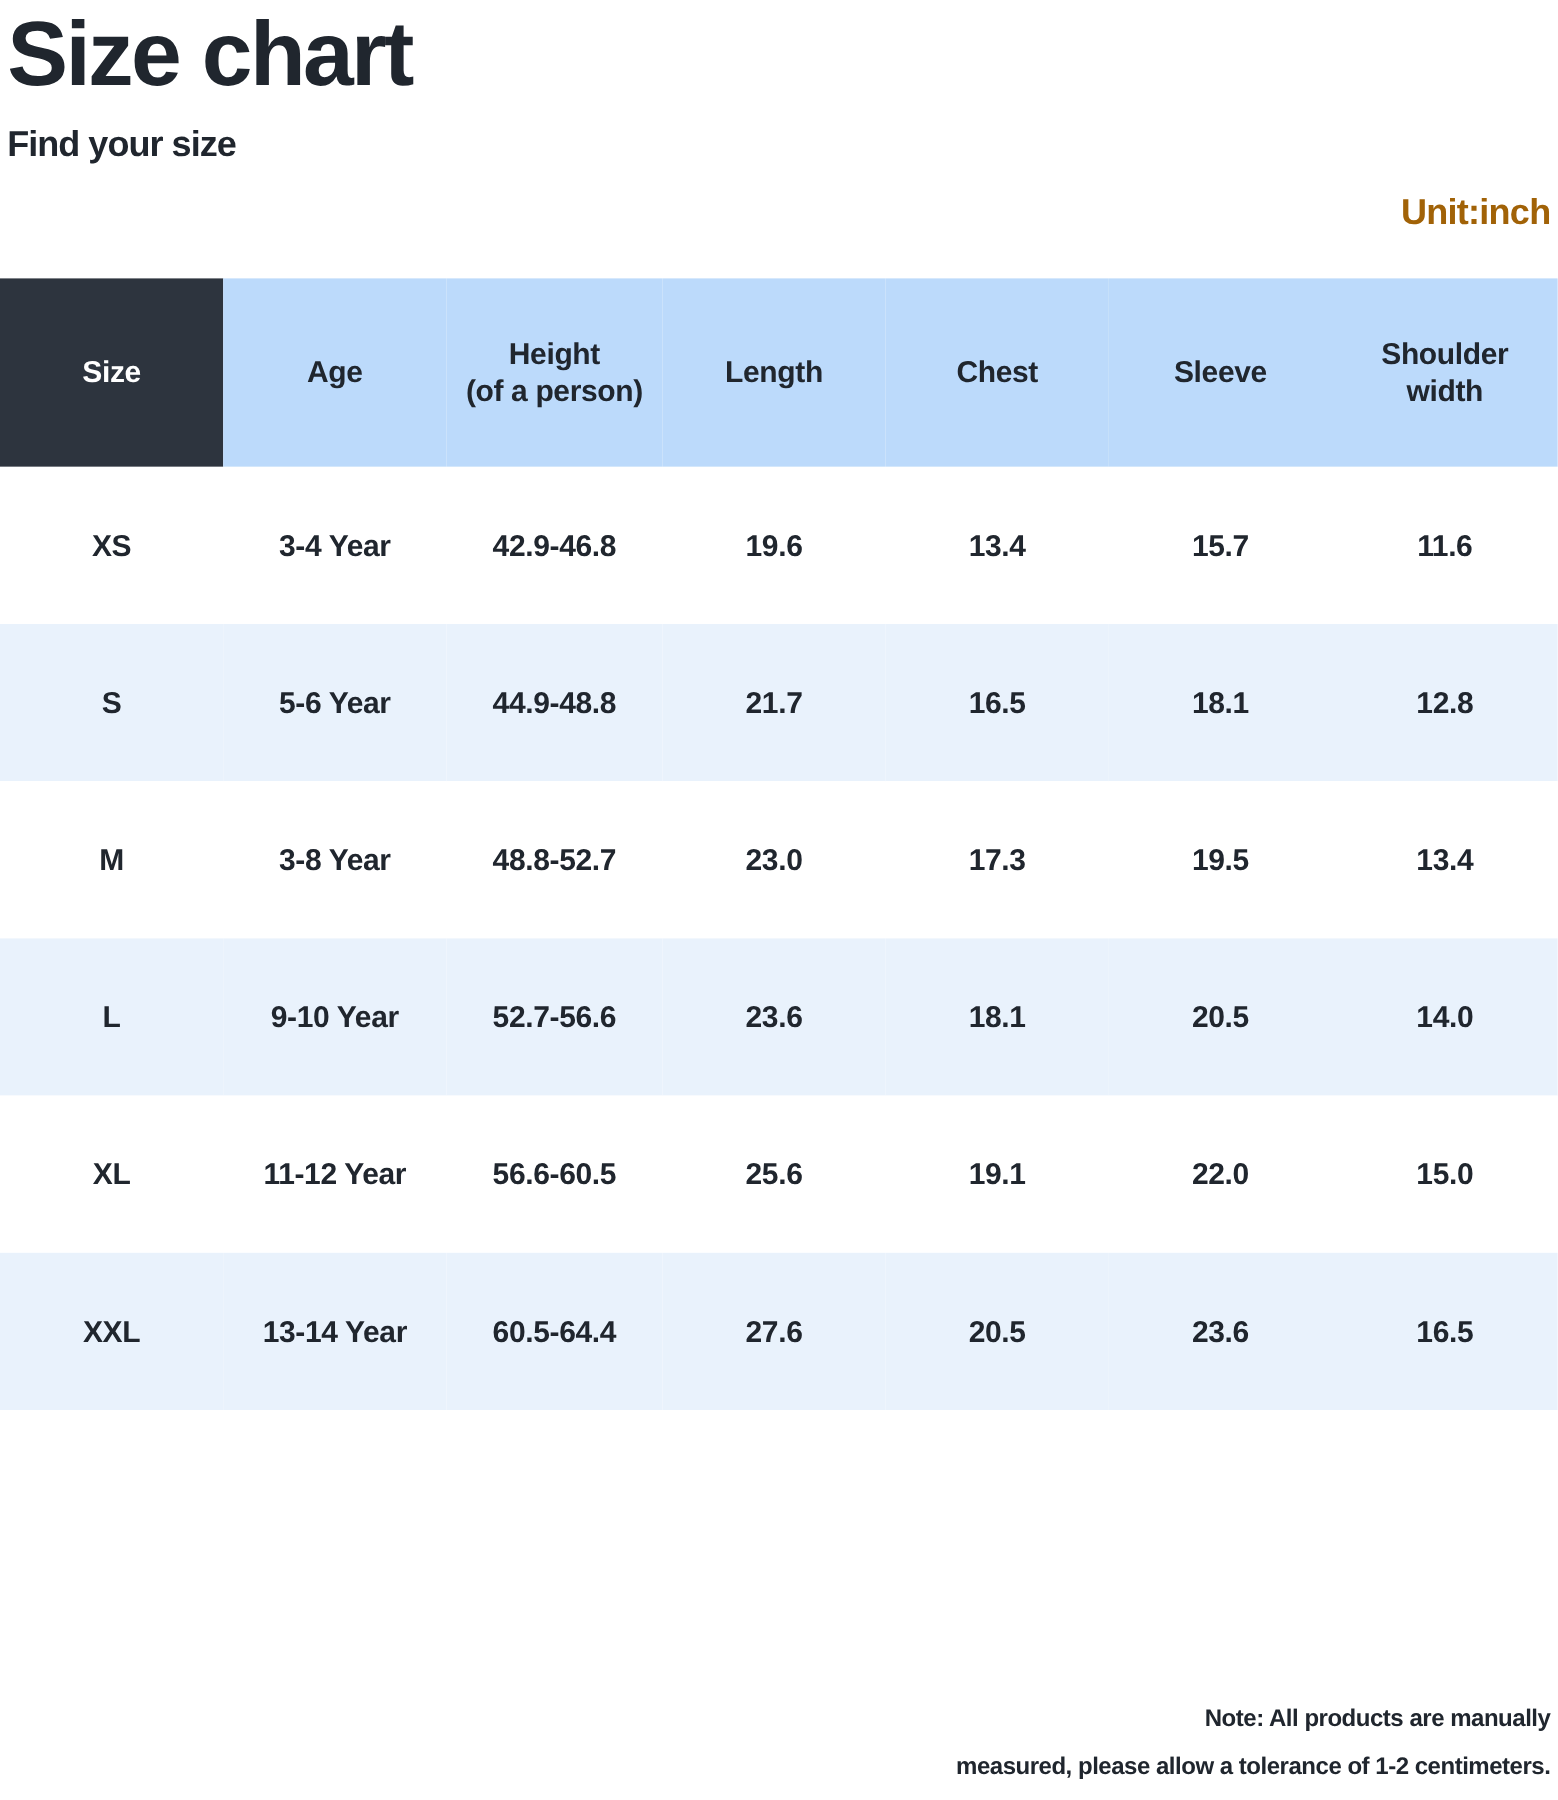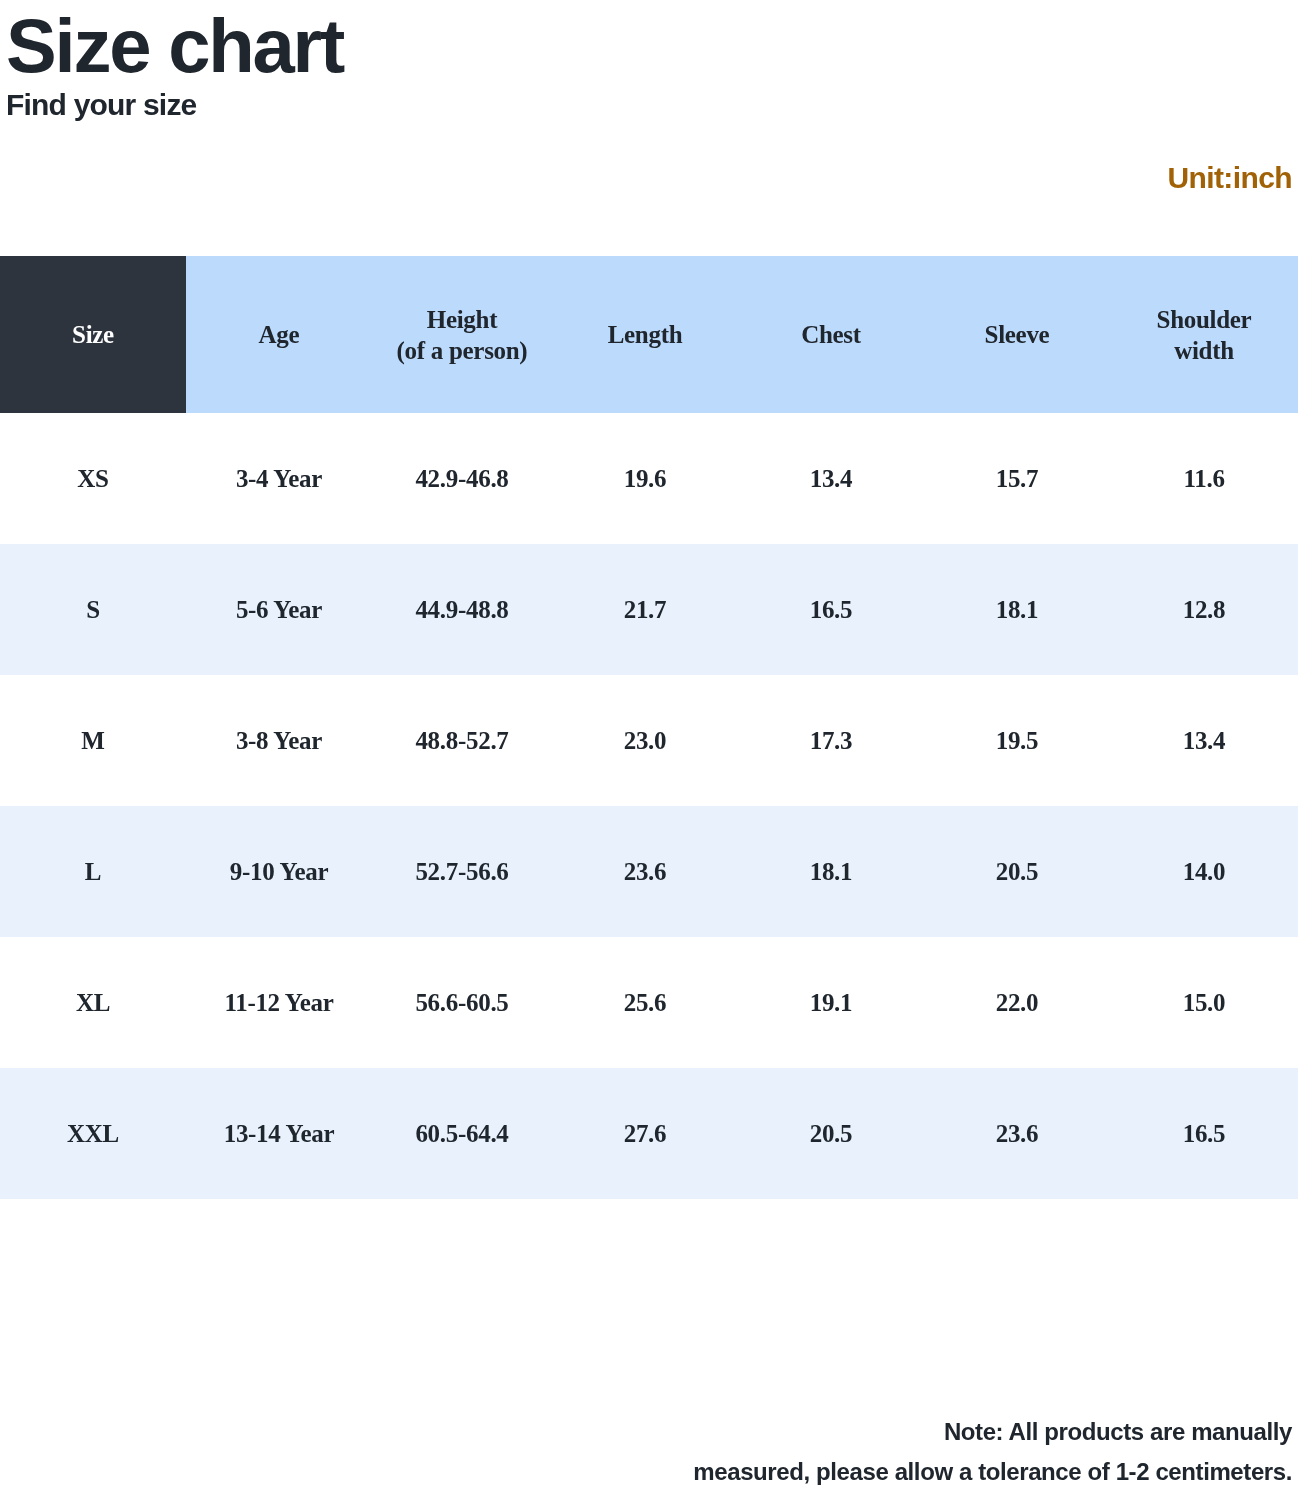--- a/index.html
+++ b/index.html
@@ -33,46 +33,45 @@
     letter-spacing: -2.2px;
     color: #20262e;
     margin: 0;
   }
   .subtitle {
     font-size: 30px;
     line-height: 34px;
     font-weight: bold;
     letter-spacing: -0.8px;
     color: #20262e;
-    margin: 0 0 0 0;
+    margin: 16px 0 0 0;
   }
 
   .unit-row {
     position: absolute;
     top: 160px;
     right: 6px;
     text-align: right;
   }
   .unit-label {
     font-size: 30px;
     line-height: 36px;
     font-weight: bold;
     letter-spacing: -0.6px;
     color: #a16207;
   }
 
   
   .size-table {
     position: absolute;
-    top: 256px;
+    top: 232px;
     left: 0;
     width: 1298px;
     border-collapse: collapse;
     table-layout: fixed;
-    font-family: Liberation Serif, serif;
   }
 
   .size-table col.c-size     { width: 186px; }
   .size-table col.c-age      { width: 186px; }
   .size-table col.c-height   { width: 180px; }
   .size-table col.c-length   { width: 186px; }
   .size-table col.c-chest    { width: 186px; }
   .size-table col.c-sleeve   { width: 186px; }
   .size-table col.c-shoulder { width: 188px; }
 
@@ -113,21 +112,21 @@
     display: block;
   }
 
   
   .note {
     position: absolute;
     right: 6px;
     bottom: 8px;
     width: 760px;
     text-align: right;
-    font-size: 24px;
+    font-size: 20px;
     line-height: 40px;
     font-weight: bold;
     letter-spacing: -0.4px;
     color: #20262e;
   }
 </style>
 </head>
 <body>
 
 <div class="page">

